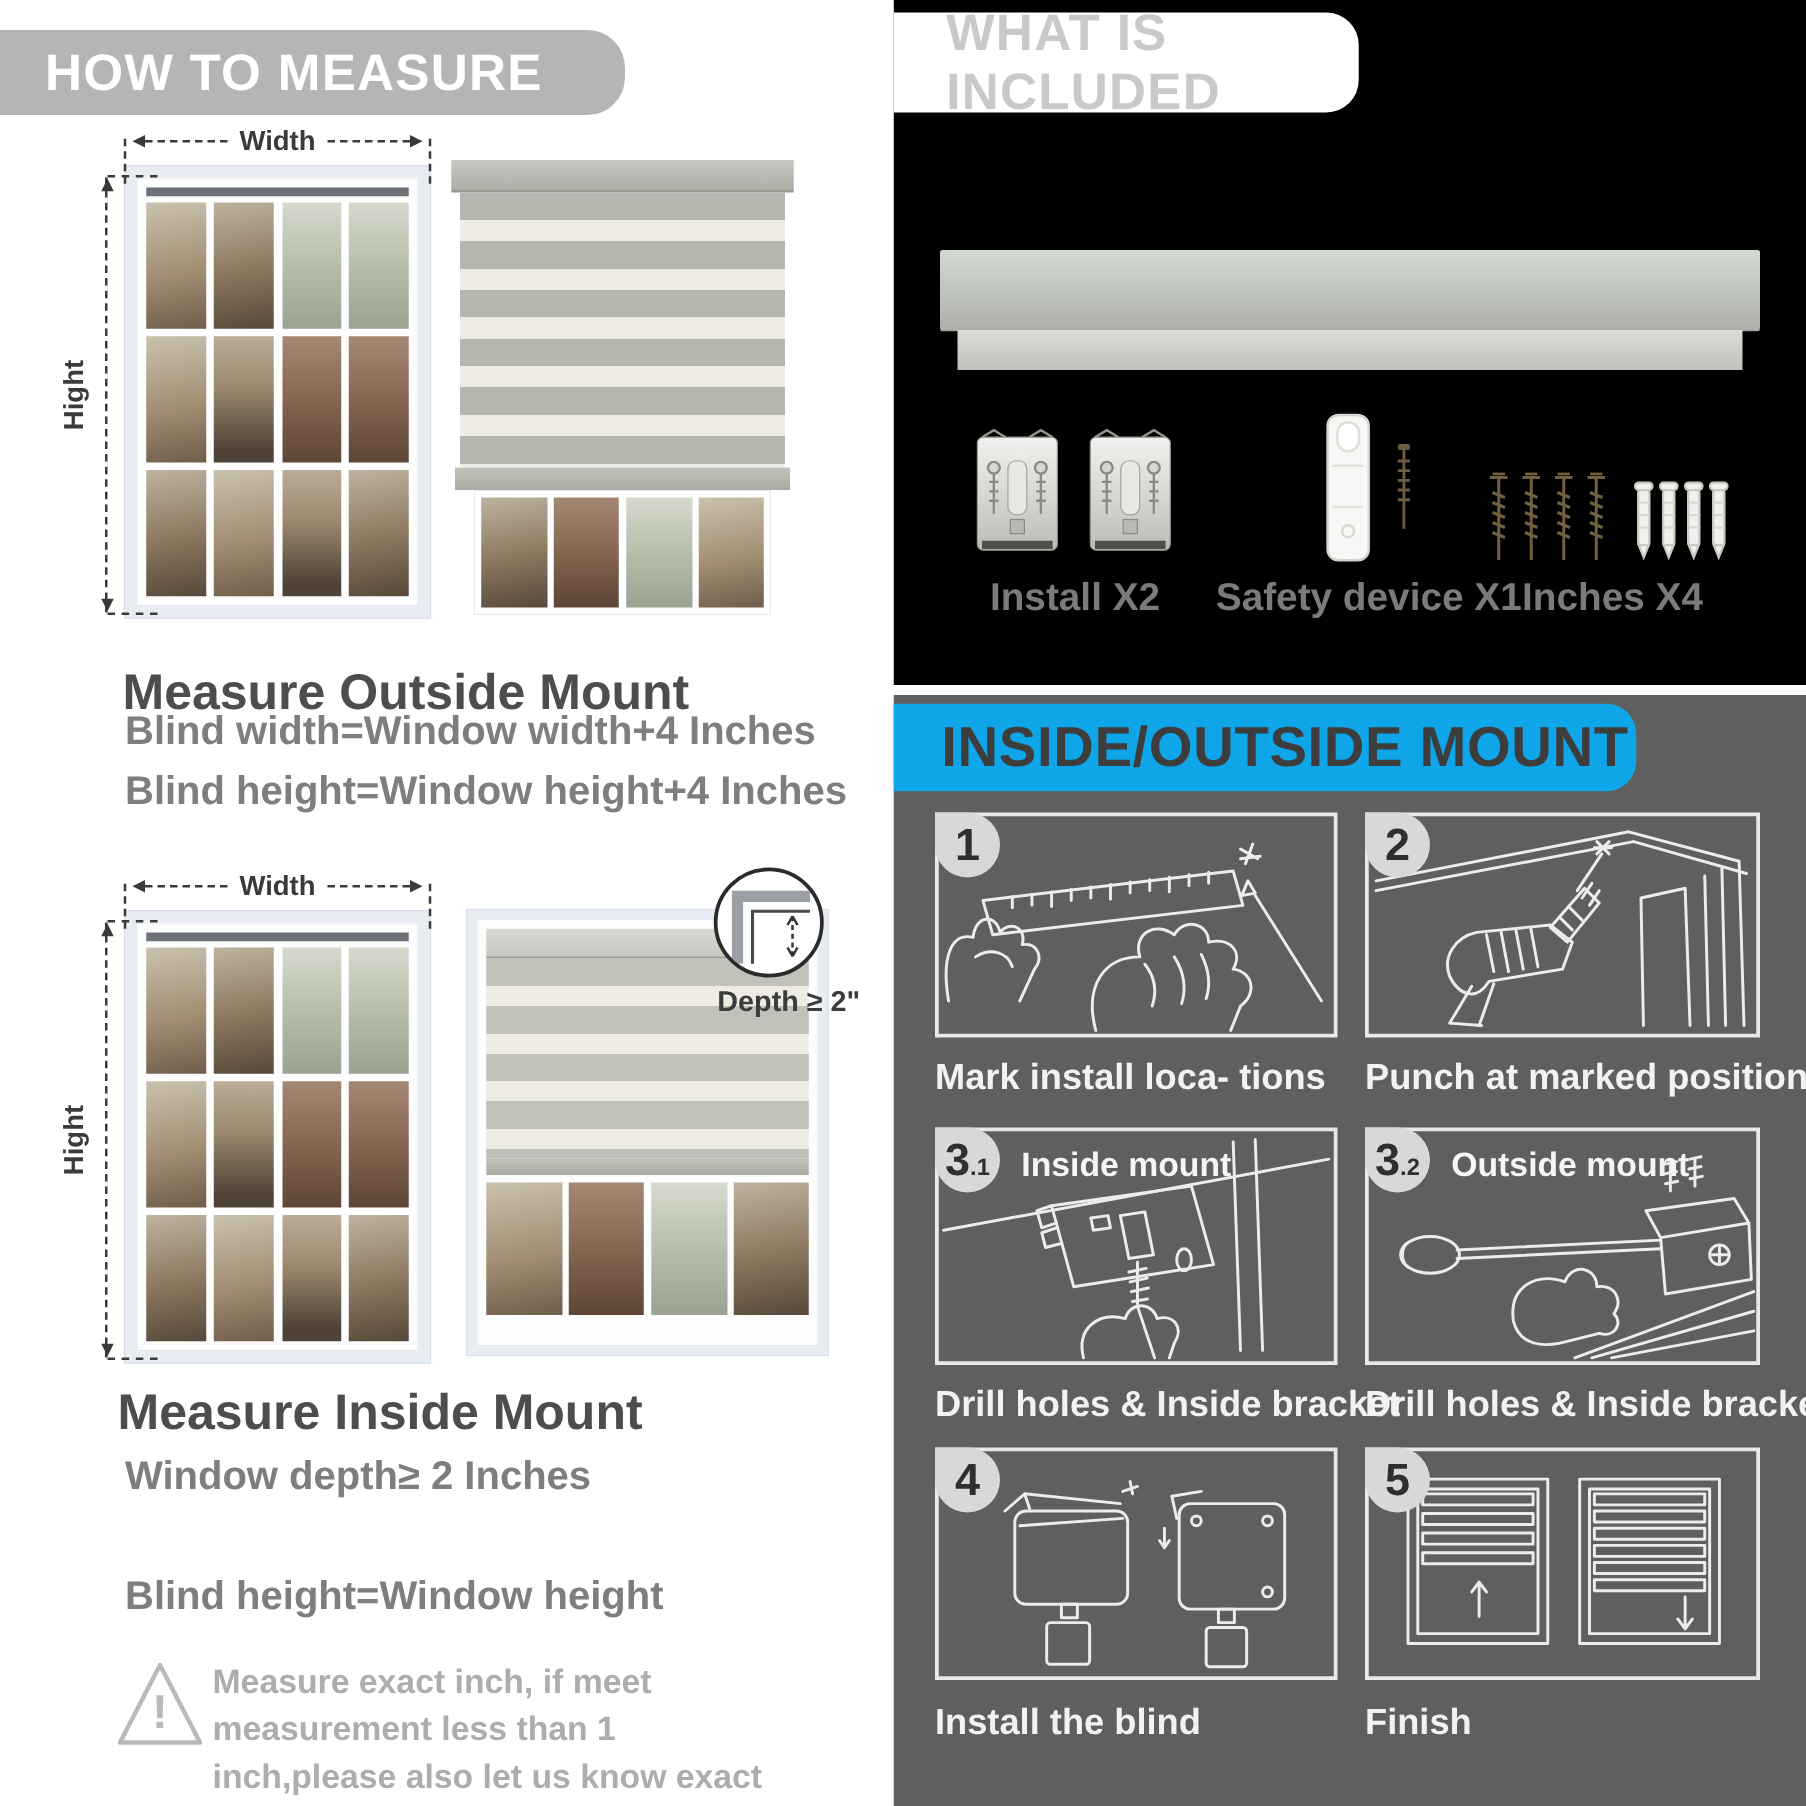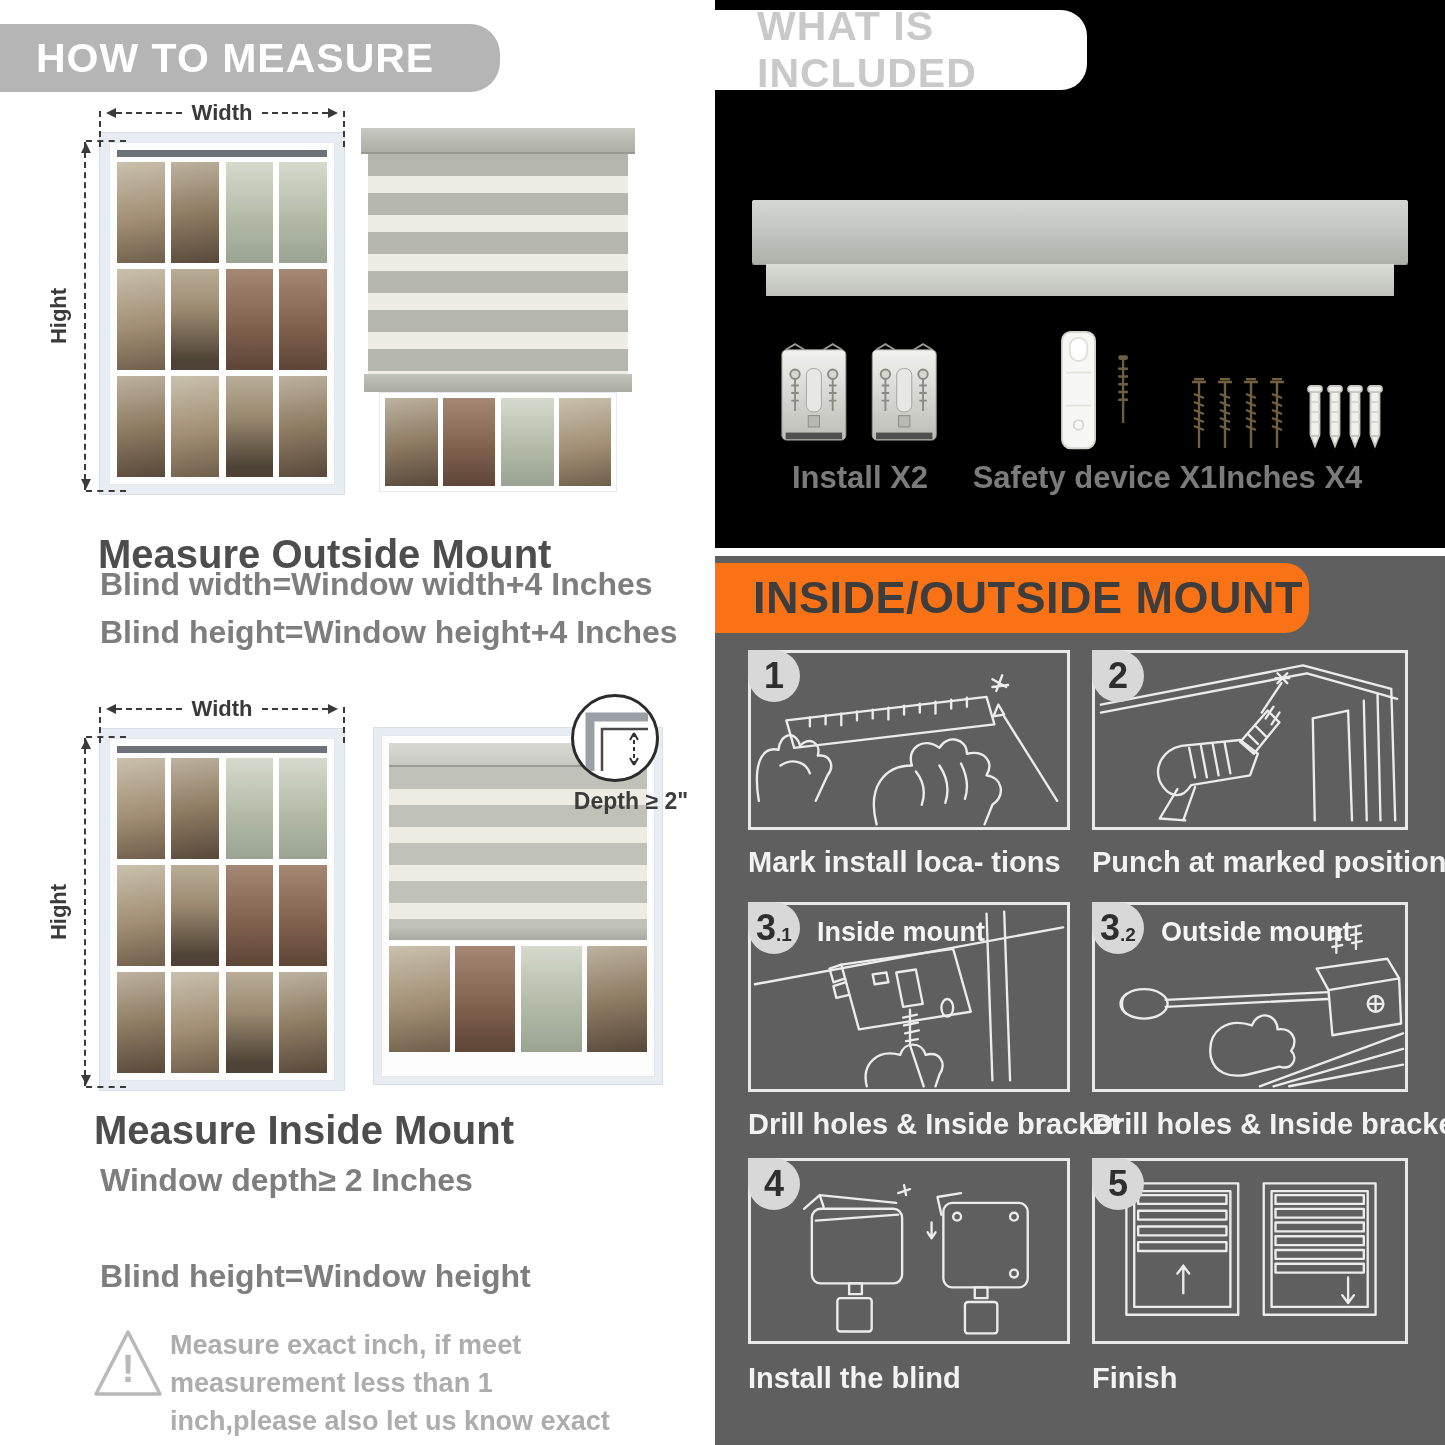--- a/index.html
+++ b/index.html
@@ -80,21 +80,21 @@
                color:#6b6b6b;font-size:34px;font-weight:700;}
   .rail-big{position:absolute;left:37px;top:200px;width:656px;height:64px;border-radius:2px;
             background:linear-gradient(180deg,#d4d8d3 0%,#c3c7c1 45%,#acb0a9 100%);
             box-shadow:0 1px 0 #9fa39c;}
   .rail-small{position:absolute;left:51px;top:264px;width:628px;height:32px;
               background:linear-gradient(180deg,#dadcd6,#bfc1ba);}
   .comp{position:absolute;}
   .comp-label{position:absolute;top:460px;text-align:center;color:#7b7b7b;font-size:31px;font-weight:700;}
   
   .panel-dark{position:absolute;left:715px;top:556px;width:730px;height:889px;background:#5f5f5f;}
-  .band-dark-title{position:absolute;left:0;top:7px;width:594px;height:70px;background:#f97316;
+  .band-dark-title{position:absolute;left:0;top:7px;width:594px;height:70px;background:#0ea5e9;
                    border-radius:0 24px 24px 0;display:flex;align-items:center;}
   .band-dark-title span{color:#3d3d3d;font-size:45px;font-weight:900;letter-spacing:.5px;padding-left:38px;}
   .step-box{position:absolute;border:3px solid #e9e9e9;box-sizing:border-box;}
   .badge{position:absolute;left:-3px;top:-3px;width:52px;height:52px;border-radius:0 50% 50% 50%;
          background:#d8d8d8;color:#2f2f2f;display:flex;align-items:center;justify-content:center;}
   .badge .bm{font-size:36px;font-weight:800;line-height:1;}
   .badge .bs{font-size:19px;font-weight:800;align-self:flex-end;margin-bottom:8px;}
   .inline-lab{position:absolute;left:66px;top:12px;color:#f5f5f5;font-size:27px;font-weight:700;}
   .caption{position:absolute;color:#f2f2f2;font-size:29px;font-weight:700;white-space:nowrap;}
   .lineart{position:absolute;inset:0;width:100%;height:100%;}

